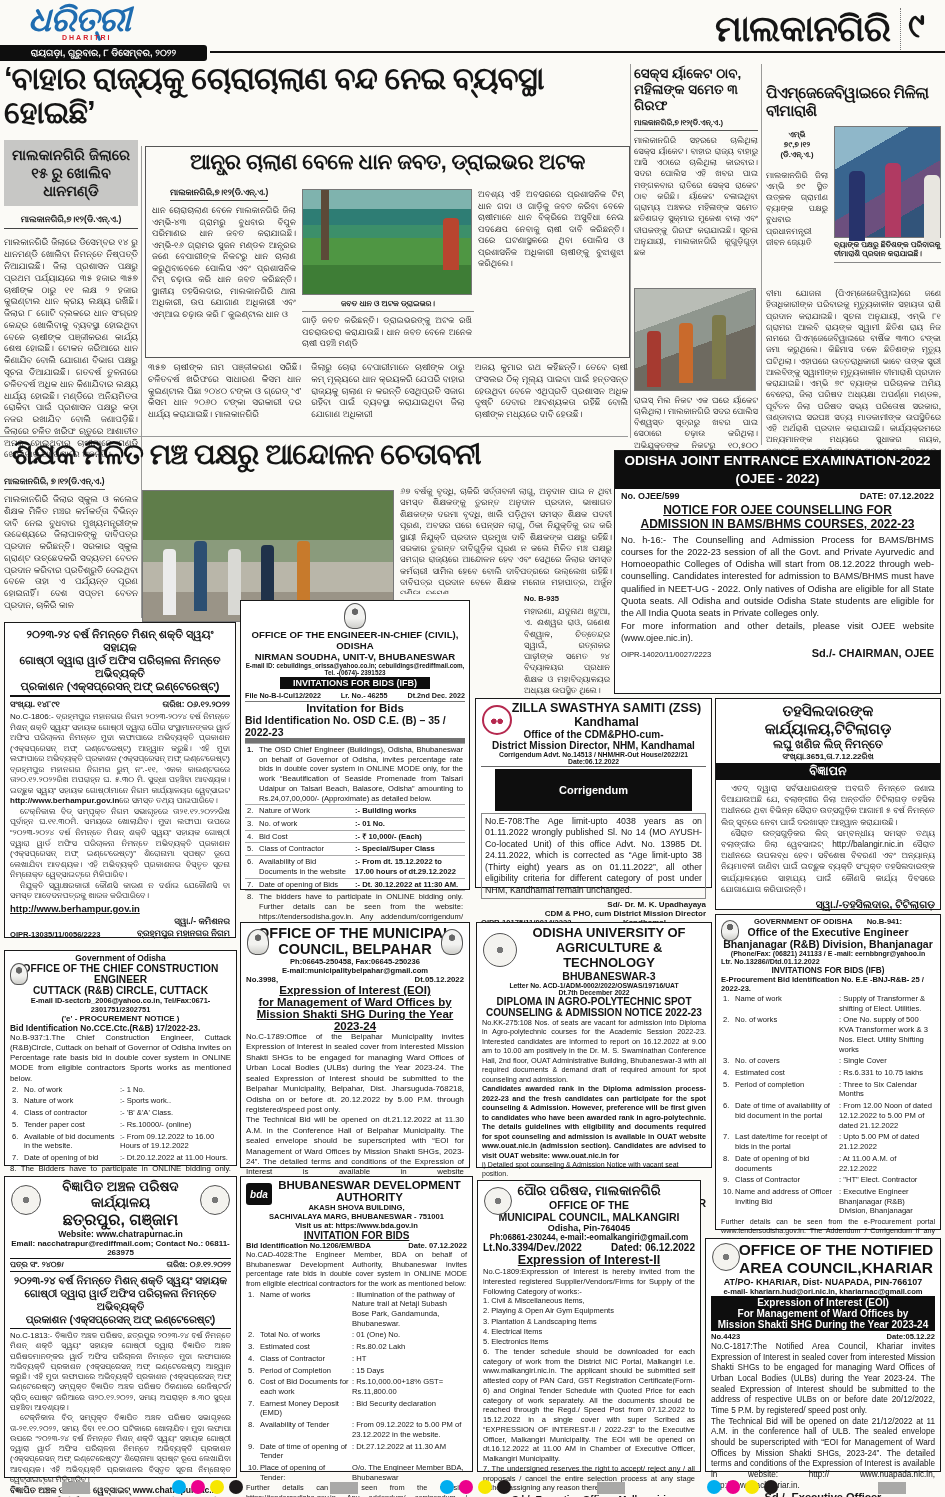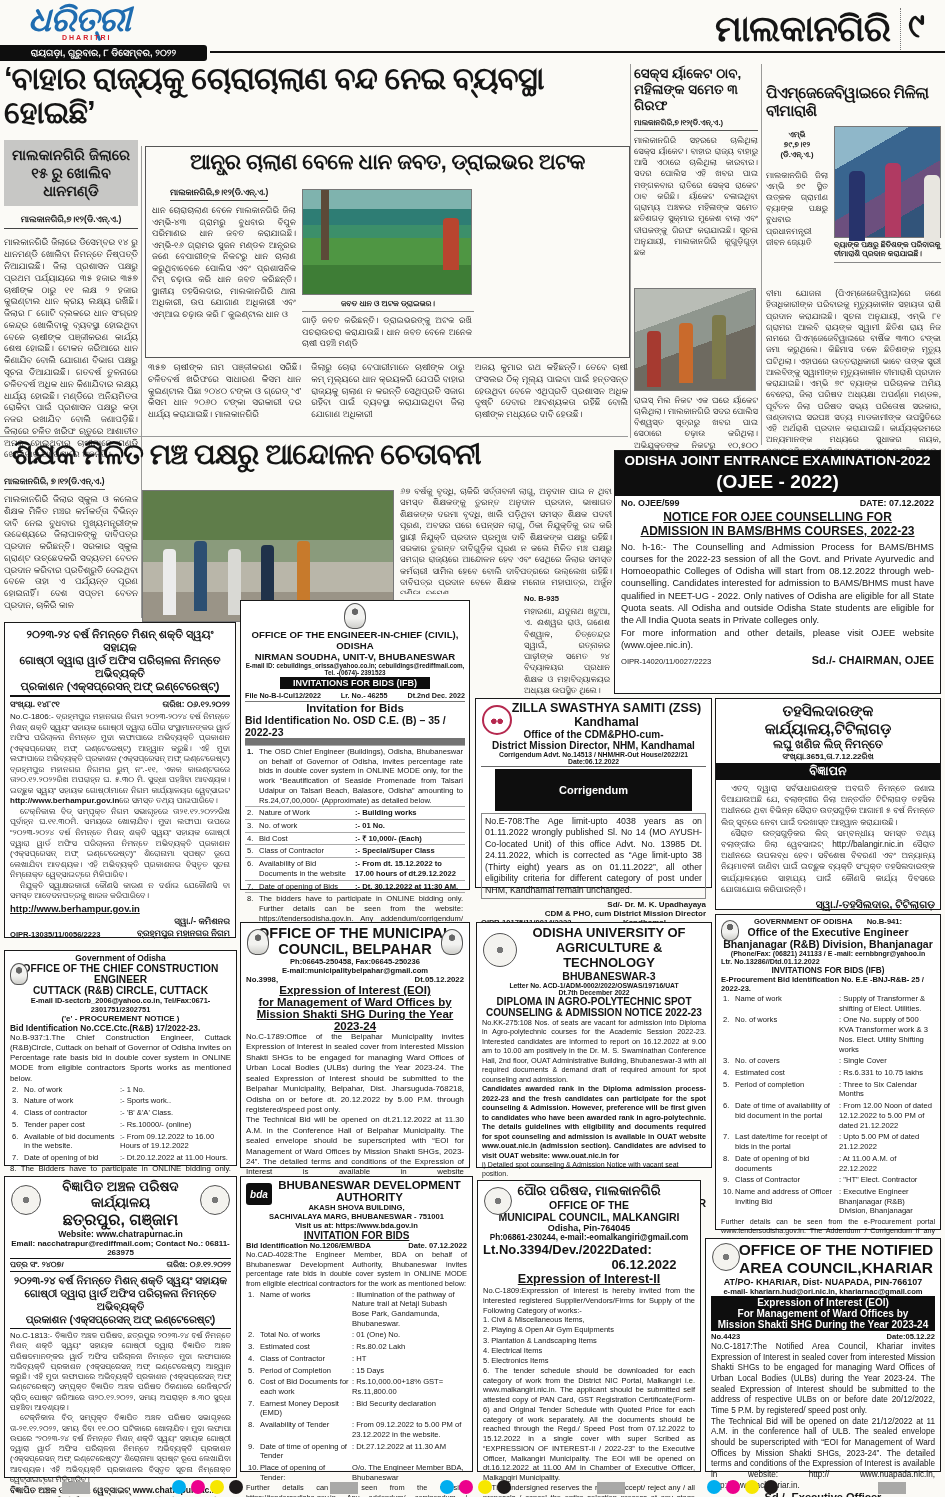--- a/index.html
+++ b/index.html
@@ -71,20 +71,21 @@
     <div class="b c" style="font-size:21.5px;margin-top:3px;letter-spacing:-0.5px;">ଆନ୍ଧ୍ର ଚାଲାଣ ବେଳେ ଧାନ ଜବତ, ଡ୍ରାଇଭର ଅଟକ</div>
     <div class="ab dl" style="left:24px;top:40px;font-size:8.4px;border-bottom:1px solid #444;padding-bottom:2px;">ମାଲକାନଗିରି,୭।୧୨(ଡି.ଏନ୍.ଏ.)</div>
     <div class="ab odia-body j" style="left:6px;top:58px;width:144px;height:148px;overflow:hidden;font-size:8.6px;">ଧାନ ଚୋରାଚାଲାଣ ବେଳେ ମାଲକାନଗିରି ଜିଲା ଏମ୍‌ଭି-୪୩ ଗ୍ରାମରୁ ବୁଧବାର ବିପୁଳ ପରିମାଣର ଧାନ ଜବତ କରାଯାଇଛି। ଏମ୍‌ଭି-୧୬ ଗ୍ରାମର ସୁଜନ ମଣ୍ଡଳ ଆନ୍ଧ୍ରର ଜଣେ ବେପାରୀଙ୍କ ନିକଟରୁ ଧାନ ଚାଲାଣ କରୁଥିବାବେଳେ ପୋଲିସ ଏବଂ ପ୍ରଶାସନିକ ଟିମ୍ ଚଢ଼ାଉ କରି ଧାନ ଜବତ କରିଛନ୍ତି। ସ୍ଥାନୀୟ ତହସିଲଦାର, ମାଲକାନଗିରି ଥାନା ଅଧିକାରୀ, ଉପ ଯୋଗାଣ ଅଧିକାରୀ ଏବଂ ଏମ୍ଆଇ ଚଢ଼ାଉ କରି ୮ କୁଇଣ୍ଟାଲ ଧାନ ଓ</div>
     <div class="ab photo" style="left:156px;top:42px;width:170px;height:106px;background:
         linear-gradient(180deg,#7fb3ae 0 18%,#2e7d74 18% 34%,#3c8f6a 34% 46%,#4f9643 46% 72%,#3e7d36 72% 100%);">
       <div class="ab" style="left:18px;top:0;width:8px;height:70px;background:#5c4a38;"></div>
       <div class="ab" style="right:12px;top:28px;width:16px;height:52px;background:#b8452f;border-radius:4px 4px 0 0;"></div>
     </div>
     <div class="ab cap" style="left:156px;top:150px;width:170px;border-bottom:1px solid #888;">ଜବତ ଧାନ ଓ ଅଟକ ଡ୍ରାଇଭର।</div>
     <div class="ab odia-body j" style="left:156px;top:168px;width:170px;height:40px;overflow:hidden;font-size:8.6px;">ଗାଡ଼ି ଜବତ କରିଛନ୍ତି। ଡ୍ରାଇଭରଙ୍କୁ ଅଟକ ରଖି ପଚରାଉଚରା କରାଯାଉଛି। ଧାନ ଜବତ ବେଳେ ଅନେକ ଚାଷୀ ପହଞ୍ଚି ମଣ୍ଡି</div>
+    <div class="ab odia-body j" style="left:332px;top:42px;width:146px;height:164px;overflow:hidden;font-size:8.6px;">ଅବଶ୍ୟ ଏହି ଅବସରରେ ପ୍ରଶାସନିକ ଟିମ୍ ଧାନ ଗଦା ଓ ଗାଡ଼ିକୁ ଜବତ କରିବା ବେଳେ ଚାଷୀମାନେ ଧାନ ବିକ୍ରିରେ ଅସୁବିଧା ନେଇ ପଦକ୍ଷେପ ନେବାକୁ ଚାଷୀ ଦାବି କରିଛନ୍ତି। ପରେ ଘଟଣାସ୍ଥଳରେ ଥିବା ପୋଲିସ ଓ ପ୍ରଶାସନିକ ଅଧିକାରୀ ଚାଷୀଙ୍କୁ ବୁଝାଶୁଝା କରିଥିଲେ।</div>
   </div>
 
   <div class="ab" style="left:148px;top:362px;width:480px;display:flex;gap:10px;">
     <div class="odia-body j" style="flex:1;">୩୫୭ ଚାଷୀଙ୍କ ନାମ ପଞ୍ଜୀକରଣ ସରିଛି। ଚଳିତବର୍ଷ ଖରିଫରେ ସାଧାରଣ କିସମ ଧାନ କୁଇଣ୍ଟାଲ ପିଛା ୨୦୪୦ ଟଙ୍କା ଓ ଗ୍ରେଡ୍ ‘ଏ’ କିସମ ଧାନ ୨୦୬୦ ଟଙ୍କା ସରକାରୀ ଦର ଧାର୍ଯ୍ୟ କରାଯାଇଛି। ମାଲକାନଗିରି</div>
     <div class="odia-body j" style="flex:1;">ଜିଲାରୁ ଚୋରା ବେପାରୀମାନେ ଚାଷୀଙ୍କ ଠାରୁ କମ୍ ମୂଲ୍ୟରେ ଧାନ କ୍ରୟକରି ଯେପରି ବାହାର ରାଜ୍ୟକୁ ଚାଲାଣ ନ କରନ୍ତି ସେଥିପ୍ରତି ସଜାଗ ରହିବା ପାଇଁ ବ୍ୟବସ୍ଥା କରାଯାଇଥିବା ଜିଲା ଯୋଗାଣ ଅଧିକାରୀ</div>
     <div class="odia-body j" style="flex:1;">ଅଜୟ କୁମାର ରଥ କହିଛନ୍ତି। ତେବେ ଚାଷୀ ଫସଲର ଠିକ୍ ମୂଲ୍ୟ ପାଇବା ପାଇଁ ହନ୍ତସନ୍ତ ହେଉଥିବା ବେଳେ ଏଥିପ୍ରତି ପ୍ରଶାସନ ଅଧିକ ଦୃଷ୍ଟି ଦେବାର ଆବଶ୍ୟକତା ରହିଛି ବୋଲି ଚାଷୀଙ୍କ ମଧ୍ୟରେ ଦାବି ହେଉଛି।</div>
   </div>
 
   <div class="ab" style="left:634px;top:66px;width:124px;">
     <div class="b" style="font-size:13.5px;line-height:1.2;">ସେକ୍ସ ର୍ୟାକେଟ ଠାବ,</div>
@@ -130,21 +131,21 @@
     <div style="position:relative;left:50px;top:54px;width:13px;height:66px;background:#d9d9d4;border-radius:4px 4px 0 0;display:inline-block;"></div>
     <div style="position:relative;left:66px;top:52px;width:13px;height:68px;background:#20324a;border-radius:4px 4px 0 0;display:inline-block;"></div>
     <div style="position:relative;left:84px;top:50px;width:13px;height:70px;background:#c77a2c;border-radius:4px 4px 0 0;display:inline-block;"></div>
   </div>
   <div class="ab odia-body j" style="left:400px;top:486px;width:212px;height:108px;overflow:hidden;font-size:8.5px;">୬୭ ବର୍ଷକୁ ବୃଦ୍ଧି, ଚାକିରି ସର୍ତ୍ତାବଳୀ ଲାଗୁ, ଅନୁଦାନ ପାଇ ନ ଥିବା ସମସ୍ତ ଶିକ୍ଷକଙ୍କୁ ତୁରନ୍ତ ଅନୁଦାନ ପ୍ରଦାନ, ଭାଷାଗତ ଶିକ୍ଷକଙ୍କ ଦରମା ବୃଦ୍ଧି, ଖାଲି ପଡ଼ିଥିବା ସମସ୍ତ ଶିକ୍ଷକ ପଦବୀ ପୂରଣ, ଅବସର ପରେ ପେନ୍‌ସନ ଲାଗୁ, ଠିକା ନିଯୁକ୍ତିକୁ ରଦ୍ଦ କରି ସ୍ଥାୟୀ ନିଯୁକ୍ତି ପ୍ରଦାନ ପ୍ରମୁଖ ଦାବି ଶିକ୍ଷକଙ୍କ ପକ୍ଷରୁ ରହିଛି। ସରକାର ତୁରନ୍ତ ଦାବିଗୁଡ଼ିକ ପୂରଣ ନ କଲେ ମିଳିତ ମଞ୍ଚ ପକ୍ଷରୁ ସମଗ୍ର ରାଜ୍ୟରେ ଆନ୍ଦୋଳନ ହେବ ଏବଂ ସେଥିରେ ଜିଲାର ସମସ୍ତ କର୍ମଚାରୀ ସାମିଲ ହେବେ ବୋଲି ଦାବିପତ୍ରରେ ଉଲ୍ଲେଖ ରହିଛି। ଦାବିପତ୍ର ପ୍ରଦାନ ବେଳେ ଶିକ୍ଷକ ମନୋଜ ମହାପାତ୍ର, ଅର୍ଜୁନ ପଣିଡ଼ା, ରମେଶ</div>
   <div class="ab b" style="left:524px;top:594px;font-size:7.6px;">No. B-935</div>
   <div class="ab odia-body j" style="left:524px;top:606px;width:86px;height:92px;overflow:hidden;font-size:8.4px;">ମହାରଣା, ଯଦୁନାଥ ଖଟୁଆ, ଏ. ଈଶ୍ୱର ରାଓ, ଗଣେଶ ବିଶ୍ୱାଳ, ଚିତ୍ତେନ୍ଦ୍ର ସ୍ୱାଇଁ, ରତ୍ନାକର ପାଢ଼ୀଙ୍କ ସମେତ ୨୪ ବିଦ୍ୟାଳୟର ପ୍ରଧାନ ଶିକ୍ଷକ ଓ ମହାବିଦ୍ୟାଳୟର ଅଧ୍ୟକ୍ଷ ଉପସ୍ଥିତ ଥିଲେ।</div>
 
   <div class="ab box" style="left:614px;top:450px;width:327px;height:244px;">
     <div class="band c b" style="font-size:13.5px;padding:2px 0;">ODISHA JOINT ENTRANCE EXAMINATION-2022</div>
-    <div class="band c b" style="font-size:19px;padding:1px 14px 3px;">(OJEE - 2022)</div>
+    <div class="band c b" style="font-size:13px;padding:1px 14px 3px;">(OJEE - 2022)</div>
     <div style="display:flex;justify-content:space-between;padding:2px 6px;font-size:9px;font-weight:bold;">
       <span>No. OJEE/599</span>
       <span>DATE: 07.12.2022</span>
     </div>
     <div class="c b ulin" style="font-size:12px;">NOTICE FOR OJEE COUNSELLING FOR</div>
     <div class="c b ulin" style="font-size:12px;">ADMISSION IN BAMS/BHMS COURSES, 2022-23</div>
     <div class="j" style="font-size:9.2px;line-height:1.32;padding:3px 6px 0;">No. h-16:- The Counselling and Admission Process for BAMS/BHMS courses for the 2022-23 session of all the Govt. and Private Ayurvedic and Homoeopathic Colleges of Odisha will start from 08.12.2022 through web-counselling. Candidates interested for admission to BAMS/BHMS must have qualified in NEET-UG - 2022. Only natives of Odisha are eligible for all State Quota seats. All Odisha and outside Odisha State students are eligible for the All India Quota seats in Private colleges only.</div>
     <div class="j" style="font-size:9.2px;line-height:1.32;padding:1px 6px 0;">For more information and other details, please visit OJEE website (www.ojee.nic.in).</div>
     <div style="display:flex;justify-content:space-between;align-items:flex-end;padding:3px 6px;">
       <span style="font-size:7.6px;">OIPR-14020/11/0027/2223</span>
@@ -178,21 +179,21 @@
     <div class="c b" style="font-size:9.6px;">OFFICE OF THE ENGINEER-IN-CHIEF (CIVIL), ODISHA</div>
     <div class="c b" style="font-size:9.6px;">NIRMAN SOUDHA, UNIT-V, BHUBANESWAR</div>
     <div class="c" style="font-size:6.3px;font-weight:bold;">E-mail ID: cebuildings_orissa@yahoo.co.in; cebuildings@rediffmail.com, Tel. -(0674)- 2391523</div>
     <div class="band c b" style="font-size:9px;width:150px;margin:1px auto;padding:1px 0;">INVITATIONS FOR BIDS (IFB)</div>
     <div style="display:flex;justify-content:space-between;font-size:7.2px;font-weight:bold;border-bottom:1px solid #777;padding:1px 0;">
       <span>File No-B-I-Cul12/2022</span>
       <span>Lr. No.- 46255</span>
       <span>Dt.2nd Dec. 2022</span>
     </div>
     <div class="c b" style="font-size:11.5px;">Invitation for Bids</div>
-    <div class="b" style="font-size:10.5px;border-bottom:7px solid #737373;">Bid Identification No. OSD C.E. (B) – 35 / 2022-23</div>
+    <div class="b" style="font-size:10.5px;border-bottom:5px solid #737373;">Bid Identification No. OSD C.E. (B) – 35 / 2022-23</div>
     <div class="eic-t">
       <div class="trow">
           <span class="tn b">1.</span>
           <span class="tv j">The OSD Chief Engineer (Buildings), Odisha, Bhubaneswar on behalf of Governor of Odisha, invites percentage rate bids in double cover system in ONLINE MODE only, for the work “Beautification of Seaside Promenade from Talsari Udaipur on Talsari Beach, Balasore, Odisha” amounting to Rs.24,07,00,000/- (Approximate) as detailed below.</span>
         </div>
       <div class="trow">
           <span class="tn">2.</span>
           <span class="tl">Nature of Work</span>
           <span class="tv b">:- Building works</span>
         </div>
@@ -509,21 +510,21 @@
 
   </div>
 
   <div class="ab box" style="left:477px;top:1180px;width:224px;height:292px;padding:2px 5px;">
     <div class="roundlogo ab" style="left:6px;top:6px;width:28px;height:28px;"></div>
     <div class="c b" style="font-size:13px;">ପୌର ପରିଷଦ, ମାଲକାନଗିରି</div>
     <div class="c b" style="font-size:10.5px;">OFFICE OF THE</div>
     <div class="c b" style="font-size:10.5px;">MUNICIPAL COUNCIL, MALKANGIRI</div>
     <div class="c b" style="font-size:9px;">Odisha, Pin-764045</div>
     <div class="c b" style="font-size:8.2px;">Ph:06861-230244, e-mail:-eomalkangiri@gmail.com</div>
-    <div style="display:flex;justify-content:space-between;font-size:13px;font-weight:bold;">
+    <div style="display:flex;justify-content:space-between;font-size:10px;font-weight:bold;">
       <span>Lt.No.3394/Dev./2022</span>
       <span>Dated: 06.12.2022</span>
     </div>
     <div class="c b ulin" style="font-size:12.5px;">Expression of Interest-II</div>
     <div class="j" style="font-size:7.5px;line-height:1.3;">No.C-1809:Expression of Interest is hereby invited from the interested registered Supplier/Vendors/Firms for Supply of the Following Category of works:-</div>
     <div style="font-size:7.5px;line-height:1.35;">
       <div>1.   Civil &amp; Miscellaneous Items,</div>
       <div>2.   Playing &amp; Open Air Gym Equipments</div>
       <div>3.   Plantation &amp; Landscaping Items</div>
       <div>4.   Electrical Items</div>

